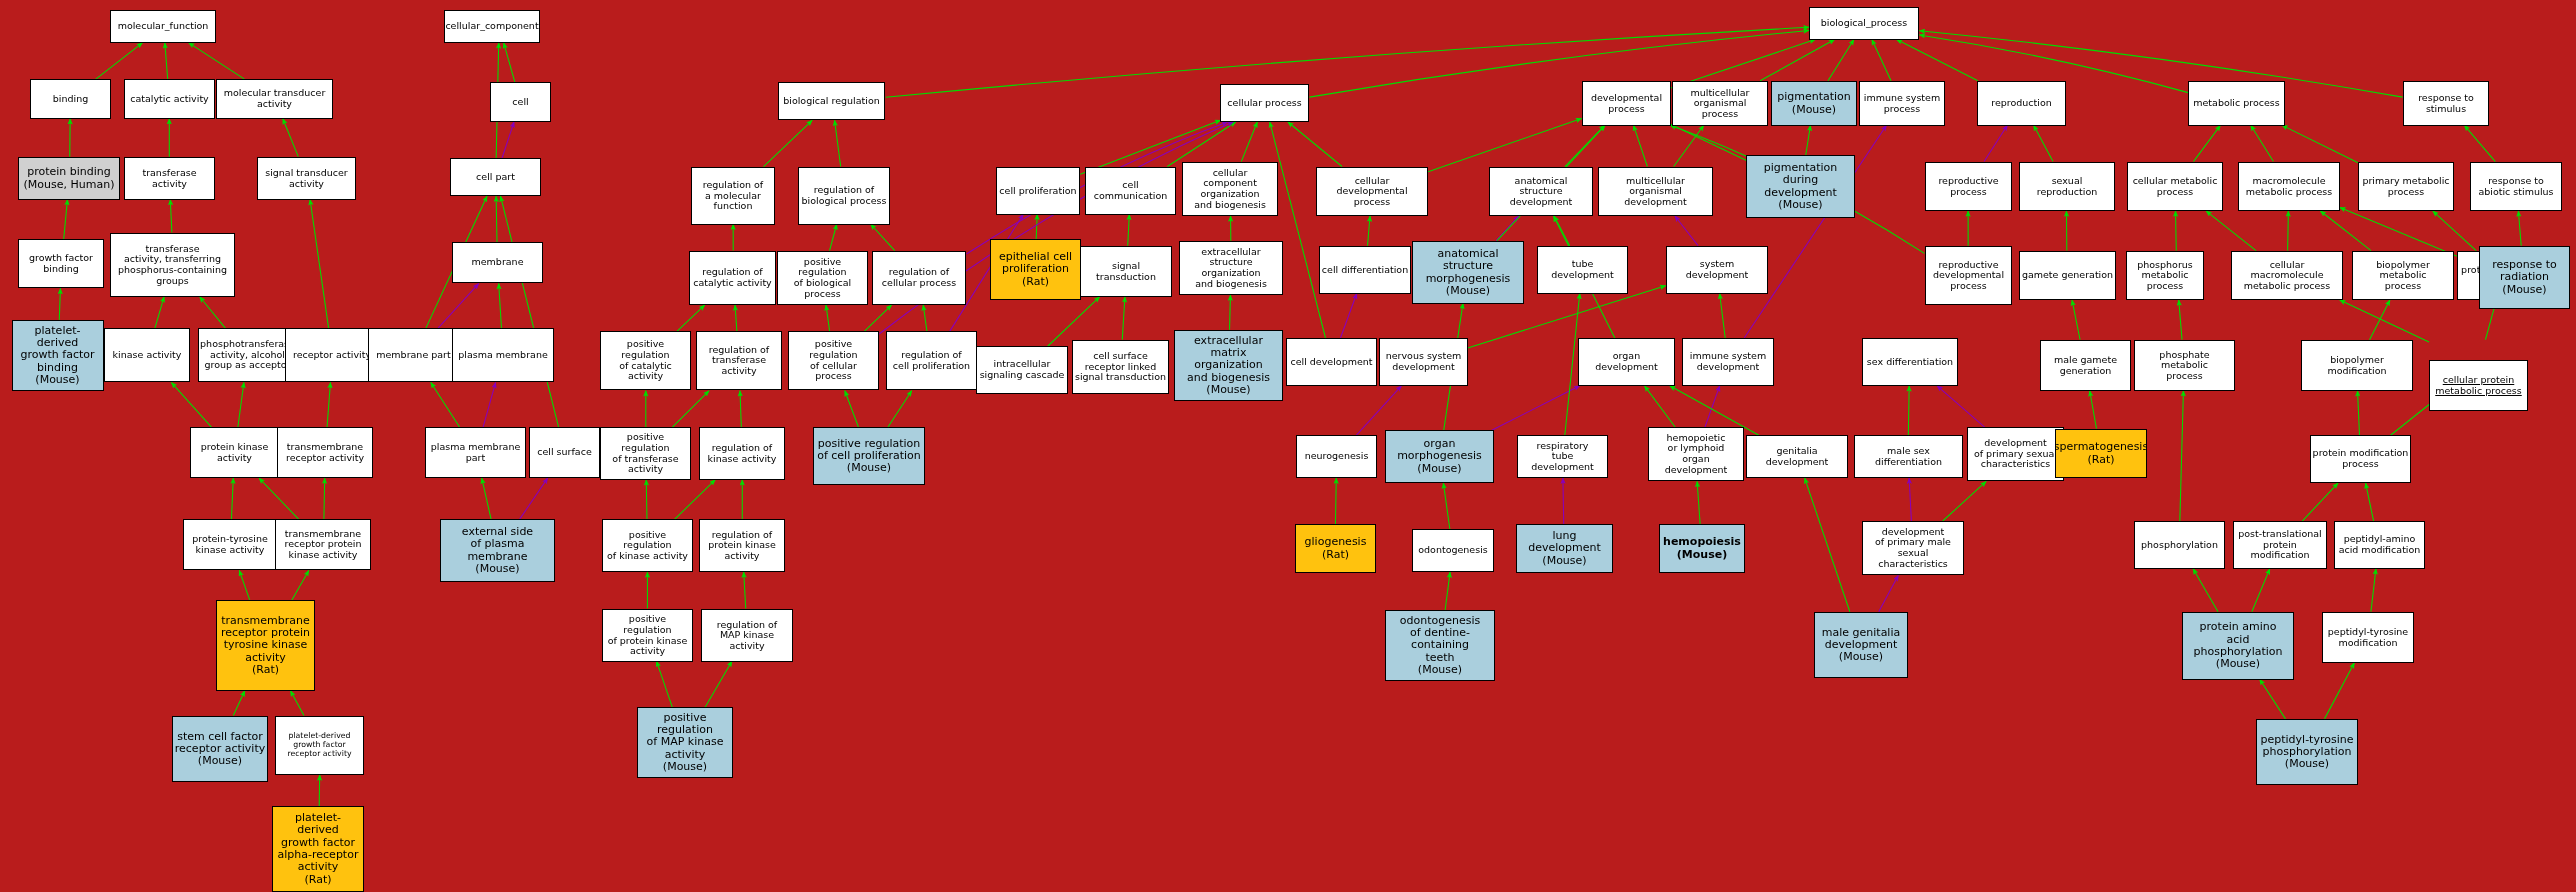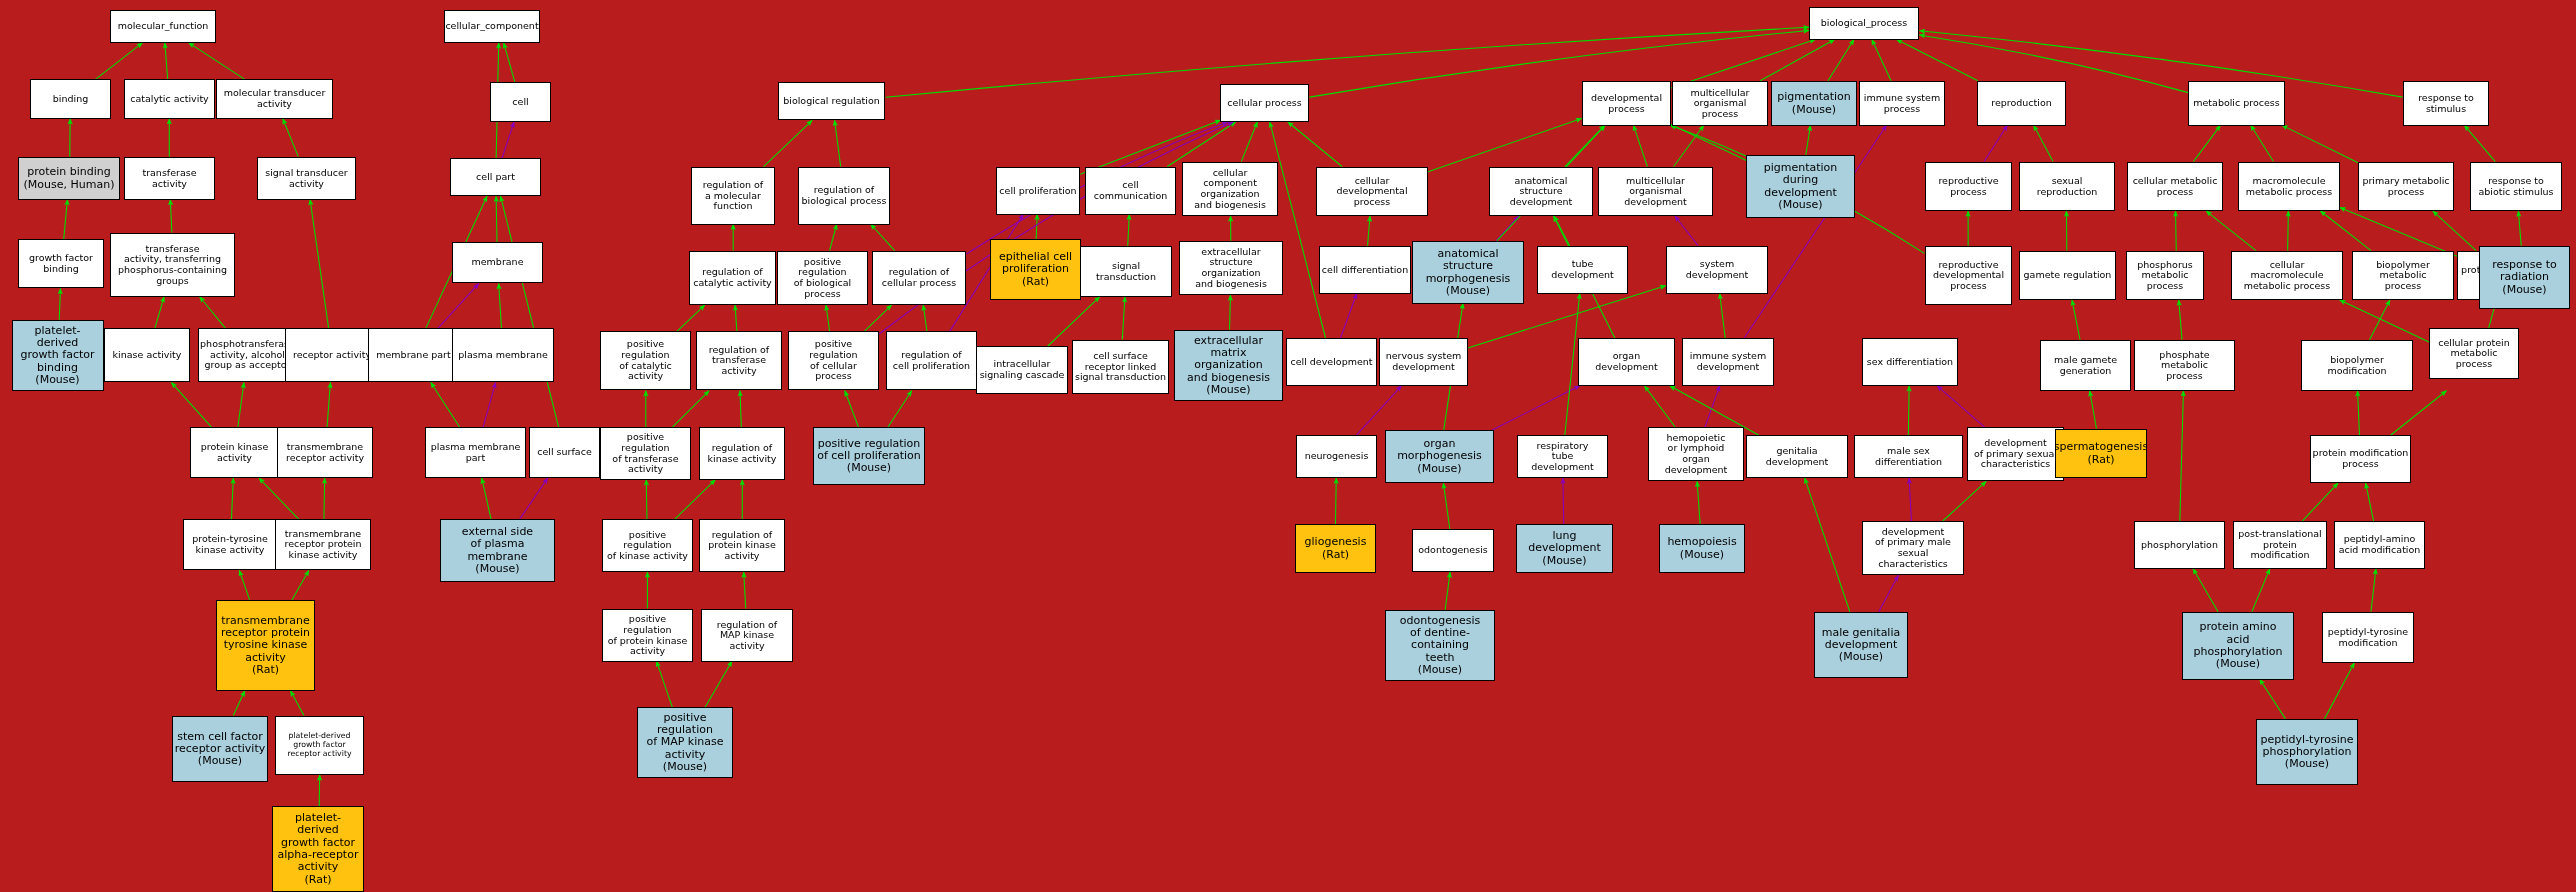--- a/index.html
+++ b/index.html
@@ -421,21 +421,21 @@
       </div>
       <div class="node fill-gold s13" style="left: 1295px; top: 524px; width: 81px; height: 49px;">
         <span>gliogenesis<br>(Rat)</span>
       </div>
       <div class="node fill-white s11" style="left: 1412px; top: 529px; width: 82px; height: 43px;">
         <span>odontogenesis</span>
       </div>
       <div class="node fill-blue s13" style="left: 1516px; top: 524px; width: 97px; height: 49px;">
         <span>lung development<br>(Mouse)</span>
       </div>
-      <div class="node fill-blue s13" style="left: 1659px; top: 524px; width: 86px; height: 49px;">
+      <div class="node fill-blue s13" style="left: 1659px; top: 524px; width: 86px; height: 49px; font-weight: bold;">
         <span>hemopoiesis<br>(Mouse)</span>
       </div>
       <div class="node fill-white s11" style="left: 1862px; top: 521px; width: 102px; height: 54px;">
         <span>development<br>of primary male<br>sexual characteristics</span>
       </div>
       <div class="node fill-blue s13" style="left: 1385px; top: 610px; width: 110px; height: 71px;">
         <span>odontogenesis<br>of dentine-containing<br>teeth<br>(Mouse)</span>
       </div>
       <div class="node fill-blue s13" style="left: 1814px; top: 612px; width: 94px; height: 66px;">
         <span>male genitalia<br>development<br>(Mouse)</span>
@@ -479,21 +479,21 @@
       <div class="node fill-white s11" style="left: 2358px; top: 162px; width: 96px; height: 49px;">
         <span>primary metabolic<br>process</span>
       </div>
       <div class="node fill-white s11" style="left: 2470px; top: 162px; width: 92px; height: 49px;">
         <span>response to<br>abiotic stimulus</span>
       </div>
       <div class="node fill-white s11" style="left: 1925px; top: 246px; width: 87px; height: 59px;">
         <span>reproductive<br>developmental<br>process</span>
       </div>
       <div class="node fill-white s11" style="left: 2019px; top: 251px; width: 97px; height: 49px;">
-        <span>gamete regulation</span>
+        <span>gamete generation</span>
       </div>
       <div class="node fill-white s11" style="left: 2126px; top: 251px; width: 78px; height: 49px;">
         <span>phosphorus metabolic<br>process</span>
       </div>
       <div class="node fill-white s11" style="left: 2231px; top: 251px; width: 112px; height: 49px;">
         <span>cellular macromolecule<br>metabolic process</span>
       </div>
       <div class="node fill-white s11" style="left: 2352px; top: 251px; width: 102px; height: 49px;">
         <span>biopolymer metabolic<br>process</span>
       </div>
@@ -505,21 +505,21 @@
       </div>
       <div class="node fill-white s11" style="left: 2040px; top: 340px; width: 91px; height: 51px;">
         <span>male gamete<br>generation</span>
       </div>
       <div class="node fill-white s11" style="left: 2134px; top: 340px; width: 101px; height: 51px; justify-content: center;">
         <span>phosphate metabolic<br>process</span>
       </div>
       <div class="node fill-white s11" style="left: 2301px; top: 340px; width: 112px; height: 51px;">
         <span>biopolymer modification</span>
       </div>
-      <div class="node fill-white s11" style="left: 2429px; top: 328px; width: 90px; height: 51px;">
+      <div class="node fill-white s11" style="left: 2429px; top: 360px; width: 99px; height: 51px; text-decoration: underline;">
         <span>cellular protein<br>metabolic process</span>
       </div>
       <div class="node fill-white s11" style="left: 2134px; top: 521px; width: 91px; height: 48px;">
         <span>phosphorylation</span>
       </div>
       <div class="node fill-white s11" style="left: 2233px; top: 521px; width: 94px; height: 48px;">
         <span>post-translational<br>protein modification</span>
       </div>
       <div class="node fill-white s11" style="left: 2334px; top: 521px; width: 91px; height: 48px;">
         <span>peptidyl-amino<br>acid modification</span>

